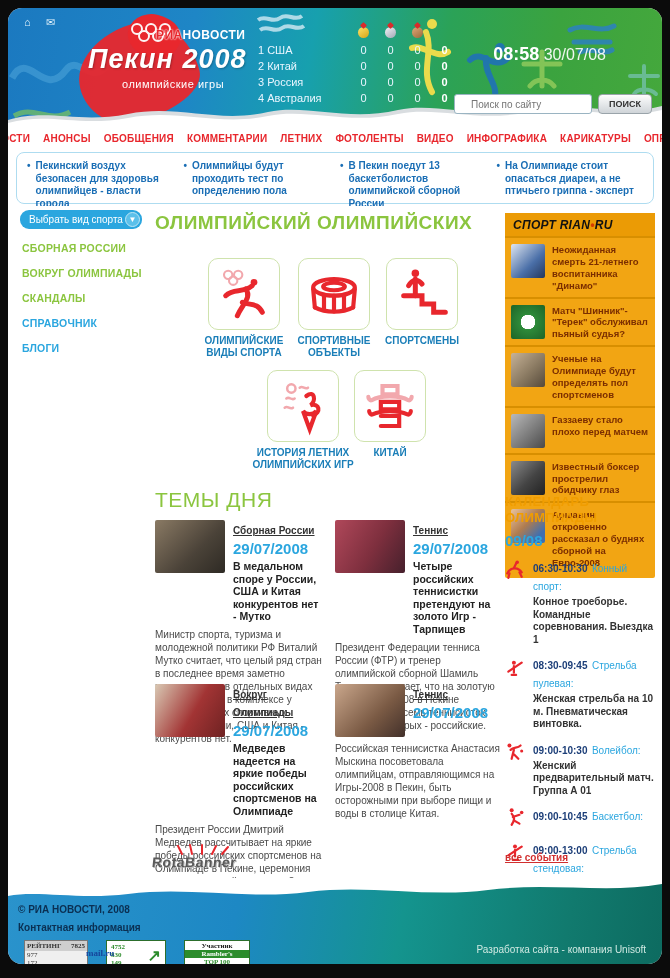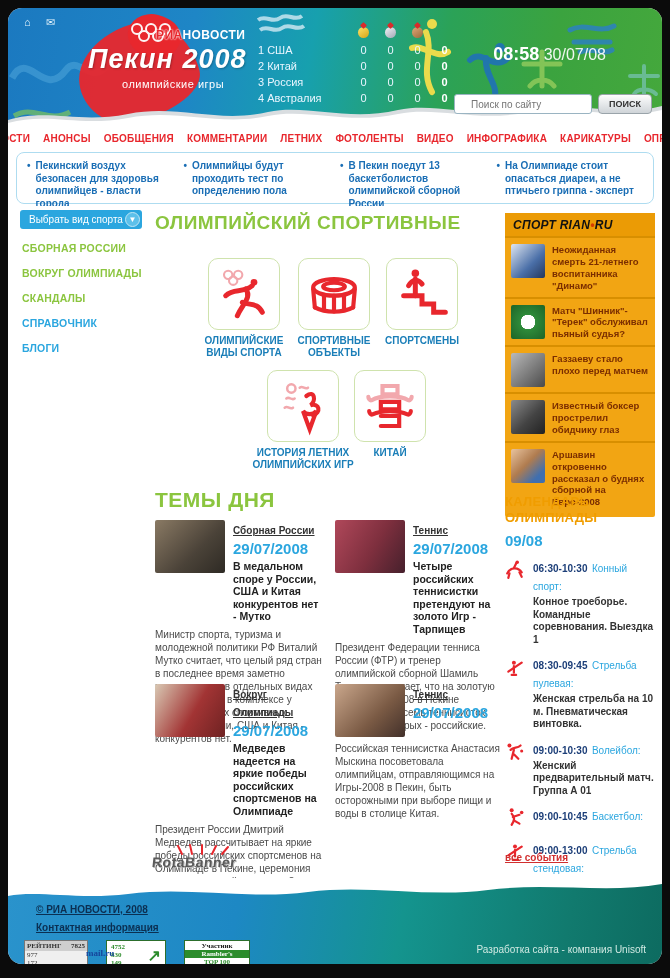--- a/index.html
+++ b/index.html
@@ -62,37 +62,37 @@
   
   .ticker { position:absolute; left:8px; top:144px; width:638px; height:52px; border:1px solid #aedcf0;
             border-radius:8px; background:#fff; display:flex; padding:7px 10px 0 10px; gap:10px; }
   .tick { flex:1; display:flex; gap:5px; font-size:10px; font-weight:bold; color:#1a6eb5; line-height:1.25; cursor:pointer; }
   .tick .dot { color:#1a6eb5; font-size:10px; }
 
   
   .main { position:absolute; left:0; top:198px; width:654px; height:672px; background:#fff; }
 
   
-  .drop { position:absolute; left:12px; top:4px; width:122px; height:19px; background:#2ba6df; border-radius:3px;
+  .drop { position:absolute; left:12px; top:4px; width:122px; height:19px; background:#2ba6df; border-radius:9px;
           display:flex; align-items:center; cursor:pointer; }
   .drop .lbl { flex:1; color:#fff; font-size:10px; padding-left:9px; }
   .drop .btn { width:15px; height:15px; margin-right:2px; background:#5cc0ea; border:1px solid #bfe6f5; border-radius:50%;
                color:#fff; font-size:8px; line-height:14px; text-align:center; }
   .snav { position:absolute; left:14px; top:36px; display:flex; flex-direction:column; gap:13px; }
   .snav a { font-size:10.5px; font-weight:bold; letter-spacing:.2px; text-decoration:none; cursor:pointer; white-space:nowrap; }
   .snav a.g { color:#8bc53f; }
   .snav a.b { color:#2ba6df; }
 
   
   .h-guide { position:absolute; left:147px; top:6px; color:#8bc53f; font-size:19px; font-weight:bold; letter-spacing:.5px; }
   .card { position:absolute; width:100px; text-align:center; cursor:pointer; }
   .card .box { width:72px; height:72px; margin:0 auto; border:1px solid #cfe3ad; border-radius:10px; background:#fff;
                display:flex; align-items:center; justify-content:center; }
   .card .cap { margin-top:5px; color:#1a7eb8; font-size:10px; font-weight:bold; line-height:1.2; }
-  .h-topics { position:absolute; left:147px; top:282px; color:#8bc53f; font-size:21px; font-weight:bold; letter-spacing:.5px; }
+  .h-topics { position:absolute; left:147px; top:282px; color:#8bc53f; font-size:21px; font-weight:normal; letter-spacing:.5px; }
 
   .art { position:absolute; width:168px; }
   .art-head { display:flex; gap:8px; }
   .ph { width:70px; height:53px; flex:0 0 70px; border-radius:2px; }
   .ph1 { background:linear-gradient(135deg,#8a7a64,#4a4238 60%,#2e2a24); }
   .ph2 { background:linear-gradient(120deg,#b0485a,#7e2f3e 55%,#46202c); }
   .ph3 { background:linear-gradient(120deg,#d9c9b4,#a23434 55%,#6e2222); }
   .ph4 { background:linear-gradient(135deg,#caa78c,#7a5a44 60%,#42302a); }
   .meta { flex:1; }
   .meta .cat { font-size:10px; font-weight:bold; color:#333; text-decoration:underline; cursor:pointer; }
@@ -127,21 +127,21 @@
   .ev .etime { font-size:10px; font-weight:bold; color:#1c3e78; }
   .ev .esport { font-size:10px; color:#2ba6df; font-weight:normal; }
   .ev .edesc { font-size:10px; font-weight:bold; color:#333; line-height:1.25; margin-top:2px; }
   .allev { position:absolute; left:497px; top:646px; font-size:10px; font-weight:bold; color:#d12f2f;
            text-decoration:underline; cursor:pointer; }
 
   
   .ftr { position:absolute; left:0; top:870px; width:654px; height:86px;
          background:linear-gradient(100deg,#2a93cc 0%,#1d88c4 35%,#14948e 60%,#117a6e 85%,#0d6b60 100%); }
   .torn-ftr { position:absolute; left:0; top:0; width:654px; height:26px; }
-  .ftr a.fl { position:absolute; left:28px; font-size:10px; font-weight:bold; color:#0b2f52; text-decoration:underline; cursor:pointer; }
+  .ftr a.fl { position:absolute; left:10px; font-size:10px; font-weight:bold; color:#0b2f52; cursor:pointer; }
   .counters { position:absolute; left:16px; top:62px; display:flex; gap:18px;font-family:Liberation Serif, serif; }
   .cnt { height:30px; border:1px solid #2c6e2c; background:#fff; display:flex; font-size:7px; cursor:pointer; }
   .cnt-mail { width:64px; flex-direction:column; border-color:#777; }
   .cnt-mail .row1 { display:flex; justify-content:space-between; background:#cfcfcf; color:#333; padding:1px 2px; font-weight:bold; }
   .cnt-mail .row2 { display:flex; justify-content:space-between; padding:1px 2px; background:#efefef; flex:1; }
   .cnt-mail .brand { color:#16469c; font-weight:bold; font-size:9px; }
   .cnt-mail .nums { text-align:right; color:#333; line-height:1.1; }
   .cnt-hot { width:60px; align-items:center; justify-content:space-between; padding:2px 4px; }
   .cnt-hot .nums { color:#2c8c2c; font-weight:bold; line-height:1.15; }
   .cnt-hot .arrow { color:#2c8c2c; font-size:16px; font-weight:bold; }
@@ -306,21 +306,21 @@
       <span class="btn">▼</span>
     </div>
     <div class="snav">
       <a class="g">СБОРНАЯ РОССИИ</a>
       <a class="g">ВОКРУГ ОЛИМПИАДЫ</a>
       <a class="g">СКАНДАЛЫ</a>
       <a class="b">СПРАВОЧНИК</a>
       <a class="b">БЛОГИ</a>
     </div>
 
-    <h1 class="h-guide">ОЛИМПИЙСКИЙ СПОРТИВНЫЕ</h1>
+    <h1 class="h-guide">ОЛИМПИЙСКИЙ ОЛИМПИЙСКИХ</h1>
 
     <div class="card" style="left:276px; top:52px;">
       <div class="box">
           <svg width="60" height="60" viewBox="0 0 72 72">
         <g stroke="#e8272d" stroke-width="5" fill="none" stroke-linecap="round">
           <ellipse cx="36" cy="28" rx="25" ry="10"></ellipse>
               <ellipse cx="36" cy="27" rx="13" ry="4.5"></ellipse>
           <path d="M11,30 L13,52"></path>
               <path d="M61,30 L59,52"></path>
               <path d="M13,52 C26,59 46,59 59,52"></path>
@@ -467,20 +467,24 @@
       <div class="hd"><span>СПОРТ RIAN</span><span class="dot">•</span><span>RU</span></div>
       <div class="sitem">
         <div class="sthumb st1"></div>
         <div class="stx">Неожиданная смерть 21-летнего воспитанника "Динамо"</div>
       </div>
       <div class="sitem">
         <div class="sthumb st2"></div>
         <div class="stx">Матч "Шинник"-"Терек" обслуживал пьяный судья?</div>
       </div>
       <div class="sitem">
+        <div class="sthumb st3"></div>
+        <div class="stx">Ученые на Олимпиаде будут определять пол спортсменов</div>
+      </div>
+      <div class="sitem">
         <div class="sthumb st4"></div>
         <div class="stx">Газзаеву стало плохо перед матчем</div>
       </div>
       <div class="sitem">
         <div class="sthumb st5"></div>
         <div class="stx">Известный боксер прострелил обидчику глаз</div>
       </div>
       <div class="sitem">
         <div class="sthumb st6"></div>
         <div class="stx">Аршавин откровенно рассказал о буднях сборной на Евро-2008</div>

